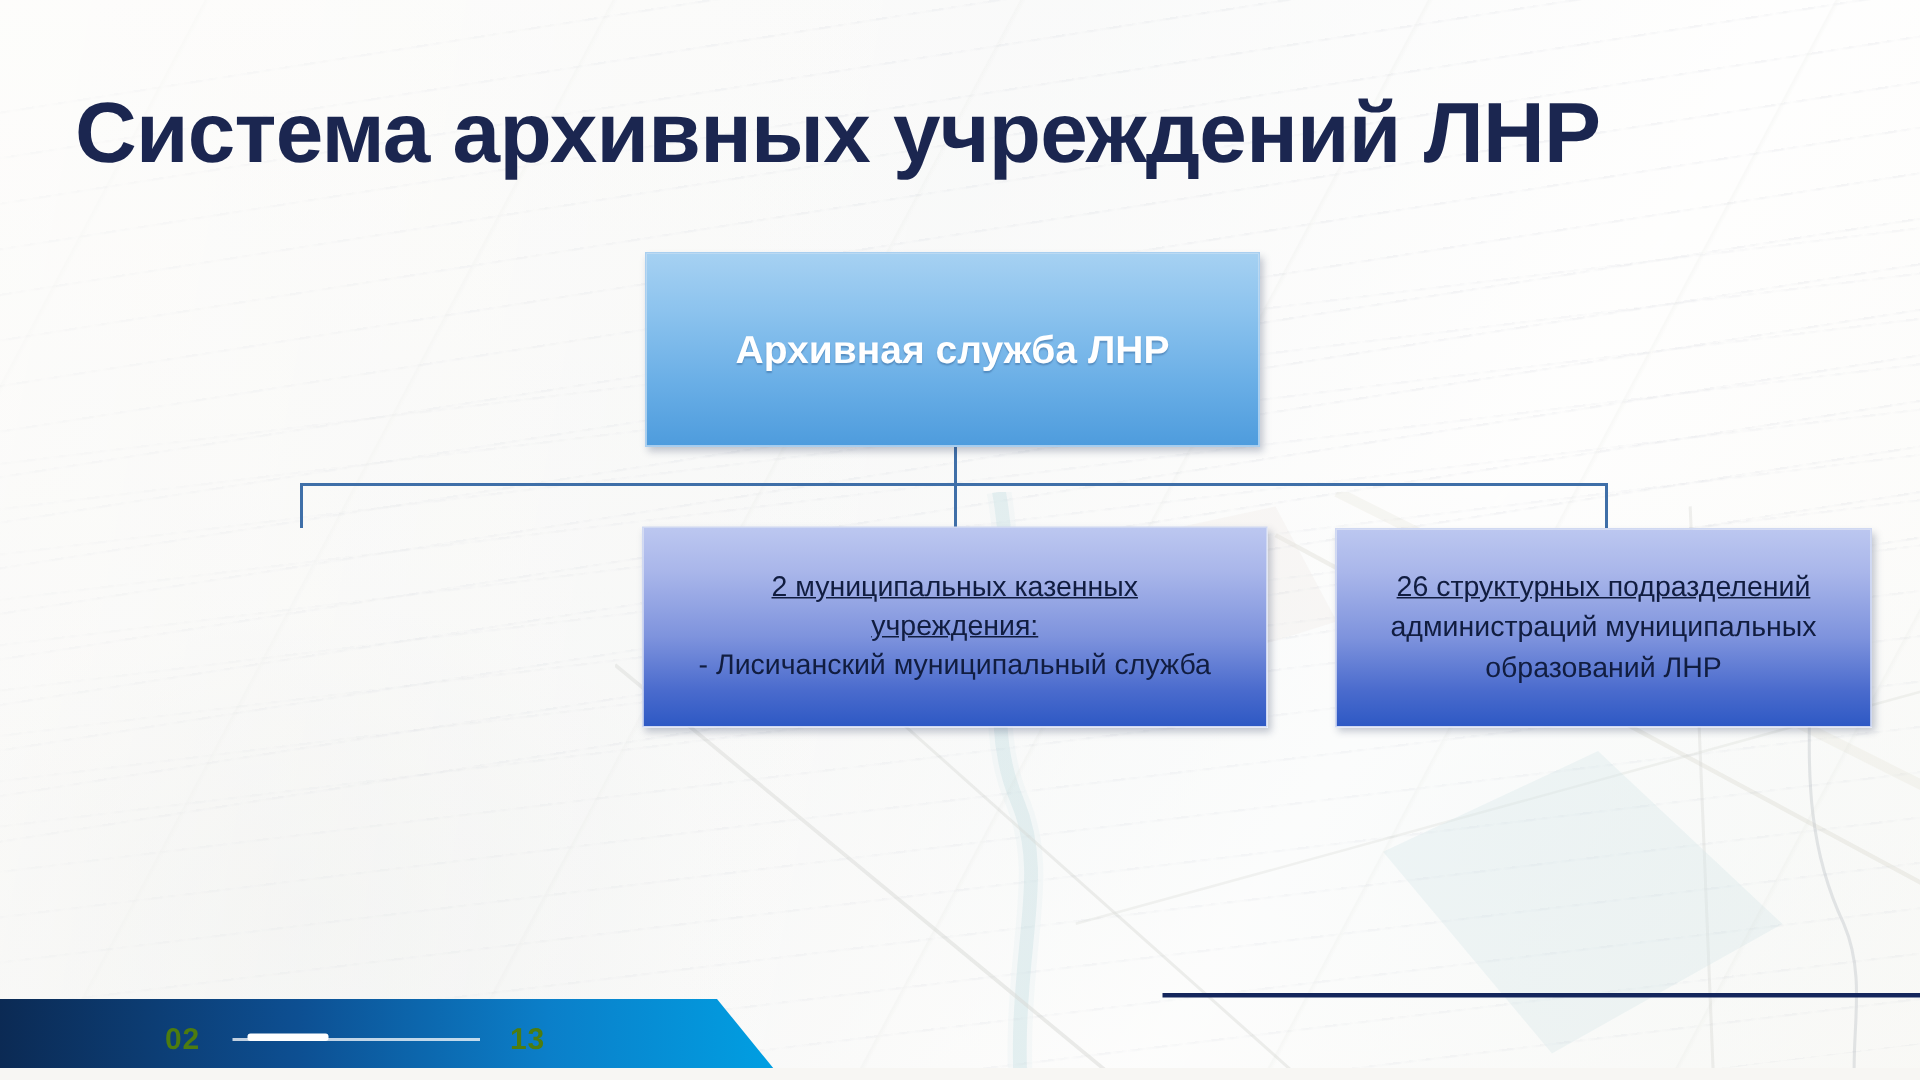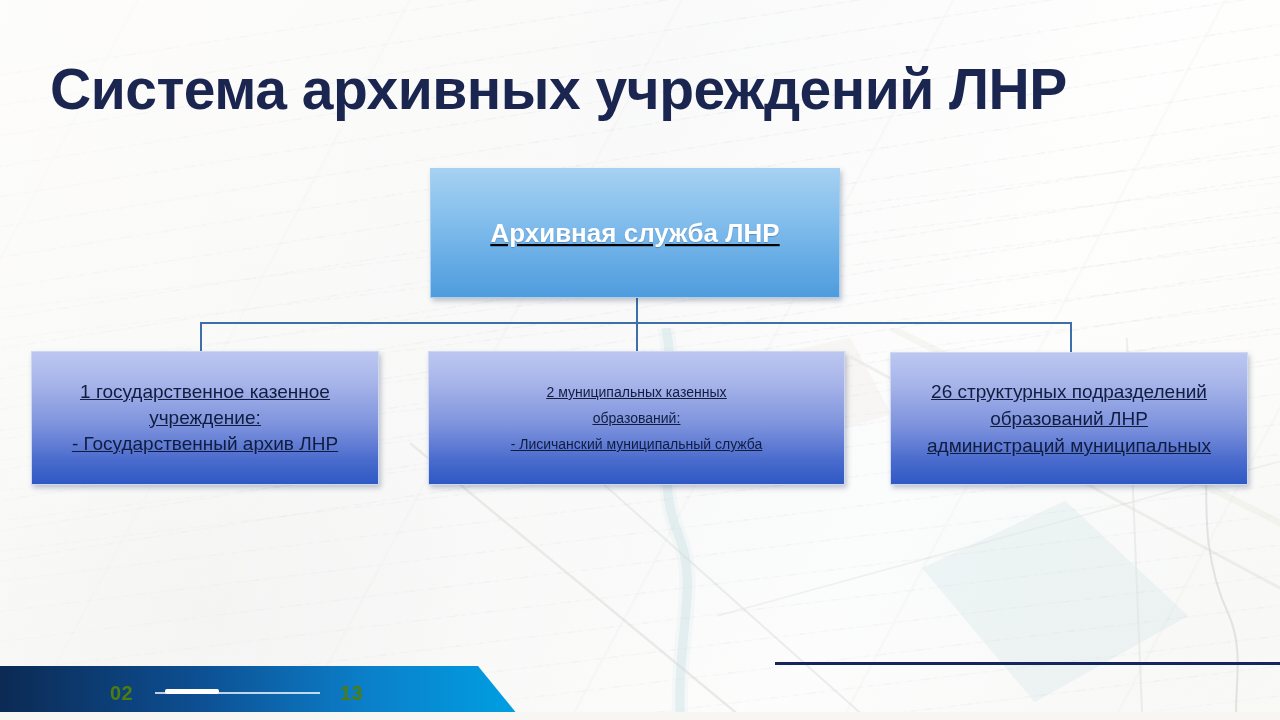--- a/index.html
+++ b/index.html
@@ -125,21 +125,20 @@
   .node {
     position: absolute;
     box-sizing: border-box;
     display: flex;
     flex-direction: column;
     align-items: center;
     justify-content: center;
     text-align: left;
     border: 1px solid #cfd8f2;
     box-shadow: 2px 3px 5px rgba(40,55,90,0.28);
-    text-decoration: underline;
   }
 
   .node-top {
     left: 430px;
     top: 168px;
     width: 410px;
     height: 130px;
     background: linear-gradient(180deg, #a6d1f2 0%, #8cc3ee 30%, #69aee6 68%, #4e9cdd 100%);
     border: 1px solid #a9cff0;
   }
@@ -161,21 +160,21 @@
     color: #111d40;
     white-space: nowrap;
   }
   .node-child .line.u { text-decoration: underline; }
   .node-child .block { display: flex; flex-direction: column; align-items: center; }
 
   .node-left   { left: 31px;  top: 351px; width: 348px; height: 134px; }
   .node-middle { left: 428px; top: 351px; width: 417px; height: 134px; }
   .node-right  { left: 890px; top: 352px; width: 358px; height: 133px; }
 
-  .node-middle .line { font-size: 14px; }
+  .node-middle .line { font-size: 19px; }
   .node-right .line  { font-size: 19px; line-height: 27px; }
 
   
   .footer-bar {
     position: absolute;
     left: 0;
     top: 666px;
     width: 522px;
     height: 54px;
     background: linear-gradient(90deg, #0b2a54 0%, #0d4f92 38%, #0b7fc9 70%, #00a0e3 100%);
@@ -248,47 +247,38 @@
   <div class="connector conn-v-top"></div>
   <div class="connector conn-h"></div>
   <div class="connector conn-v-left"></div>
   <div class="connector conn-v-mid"></div>
   <div class="connector conn-v-right"></div>
 
   <div class="node node-top">
     <div class="label">Архивная служба ЛНР</div>
   </div>
 
-  <div class="node node-child node-left">
-    <div class="block">
-      <div class="line u">1 государственное  казенное</div>
-      <div class="line u">учреждение:</div>
-    </div>
-    <div class="block">
-      <div class="line">- Государственный  архив ЛНР</div>
-    </div>
-  </div>
 
   <div class="node node-child node-middle">
     <div class="block">
       <div class="line u">2 муниципальных казенных</div>
-      <div class="line u">образований:</div>
+      <div class="line u">учреждения:</div>
     </div>
     <div class="block">
       <div class="line">- Лисичанский муниципальный служба</div>
     </div>
   </div>
 
   <div class="node node-child node-right">
     <div class="block">
       <div class="line u">26 структурных подразделений</div>
     </div>
     <div class="block">
+      <div class="line">администраций муниципальных</div>
       <div class="line">образований ЛНР</div>
-      <div class="line">администраций муниципальных</div>
     </div>
   </div>
 
   <div class="footer-bar"></div>
   <div class="footer-num left">02</div>
   <div class="footer-track"></div>
   <div class="footer-progress"></div>
   <div class="footer-num right">13</div>
   <div class="footer-rule"></div>
 

